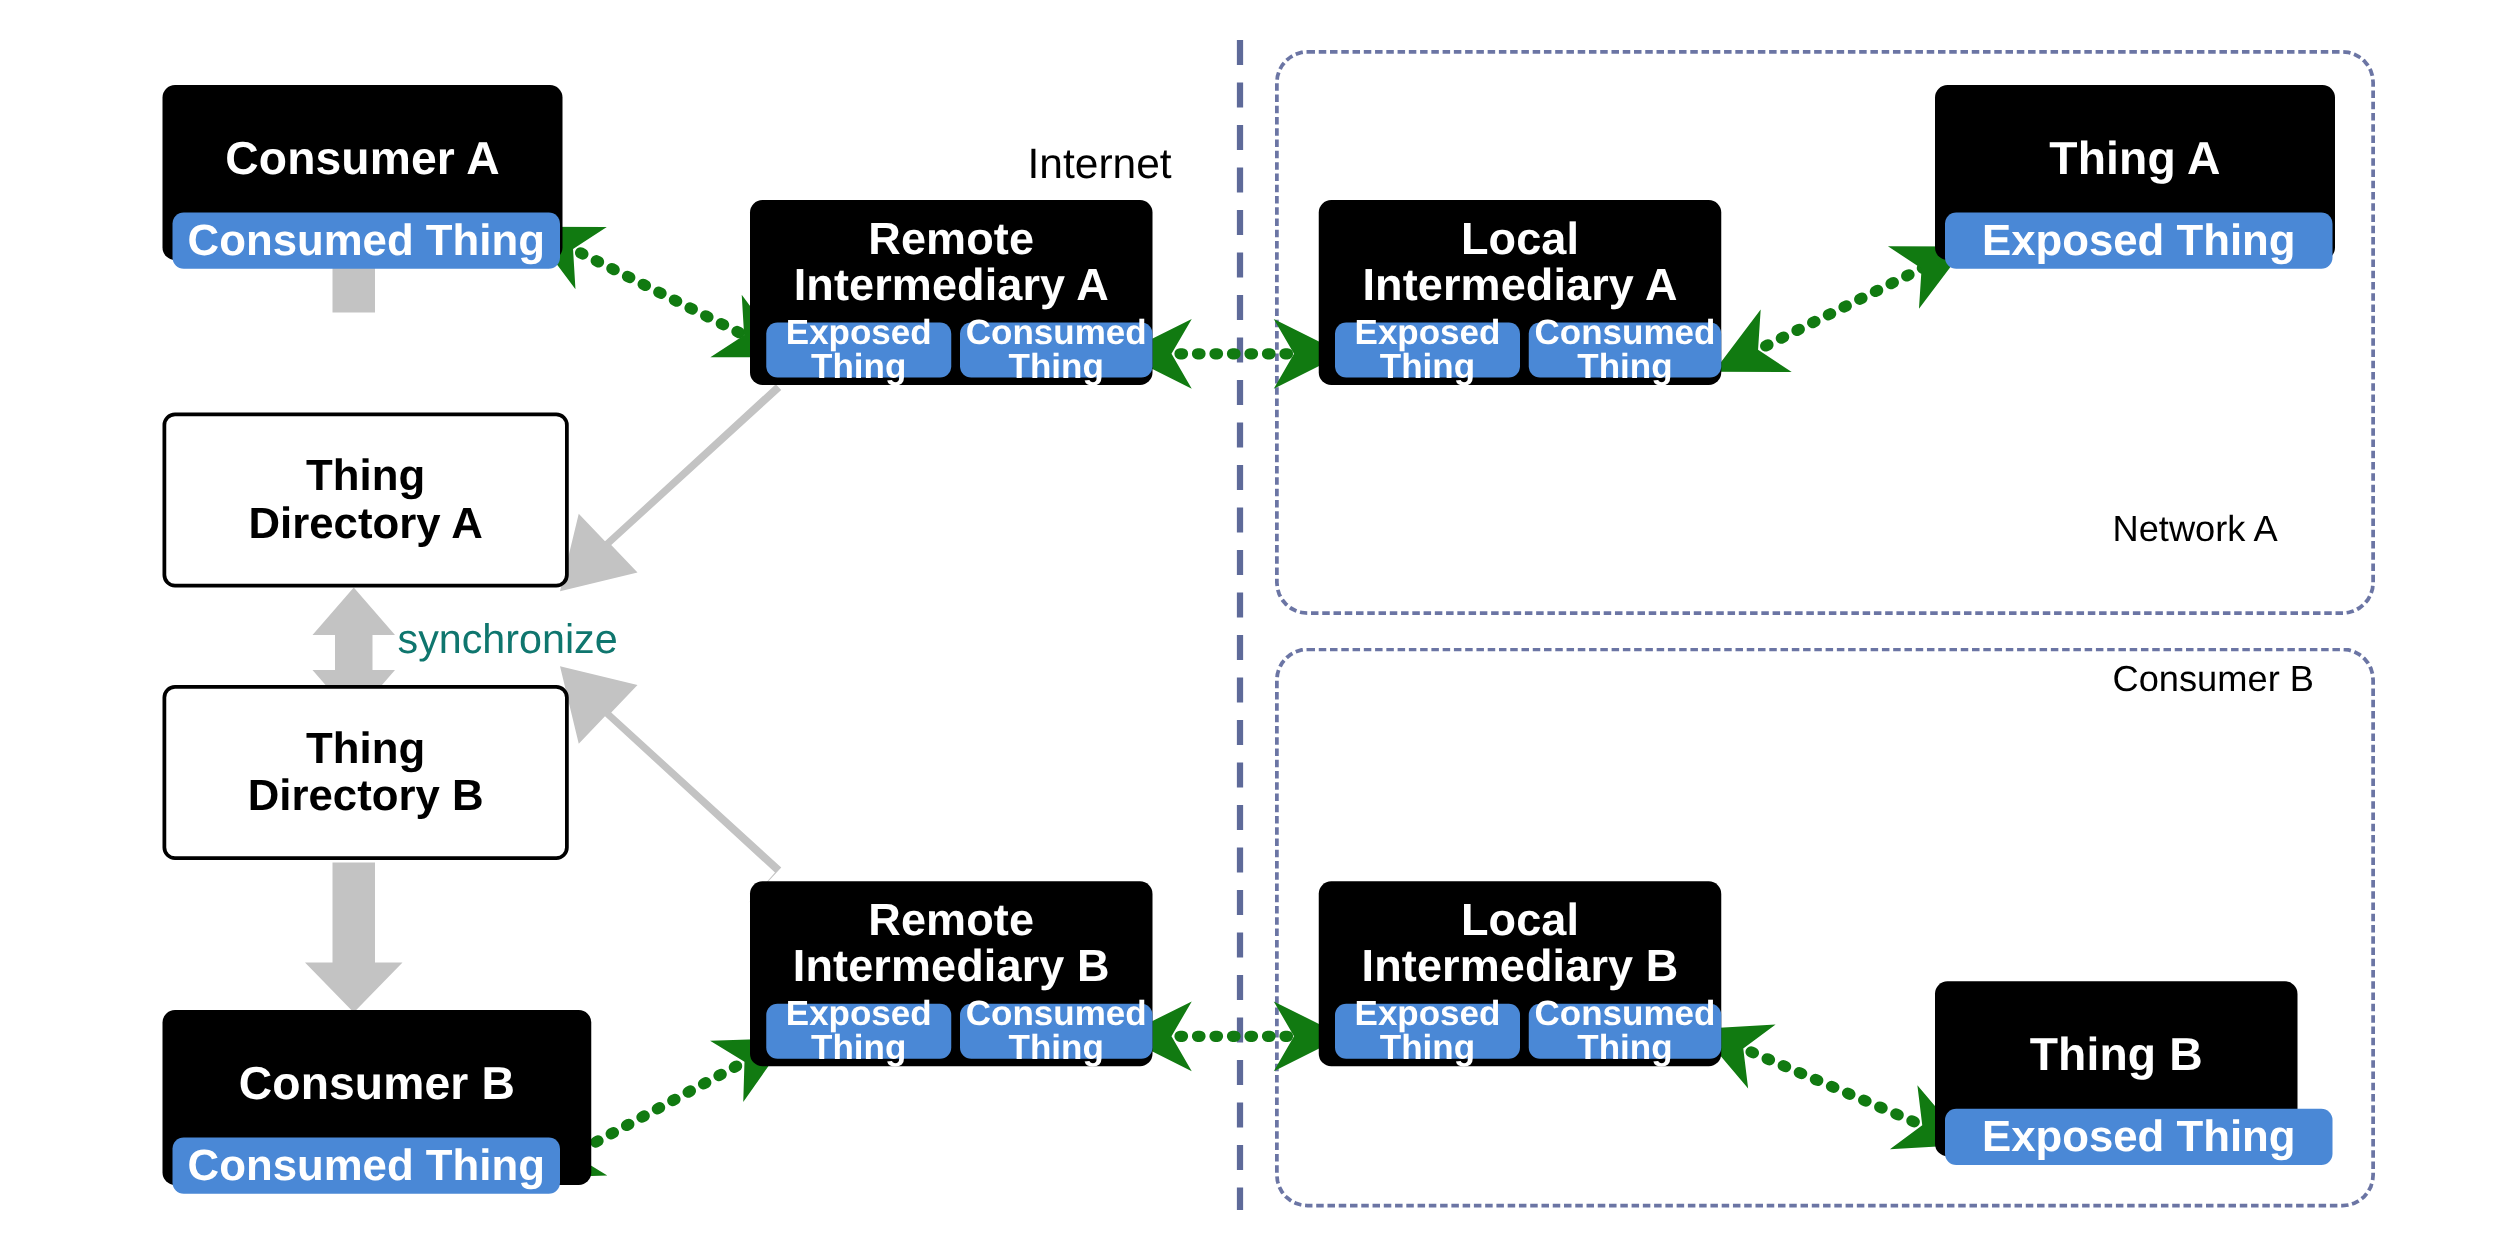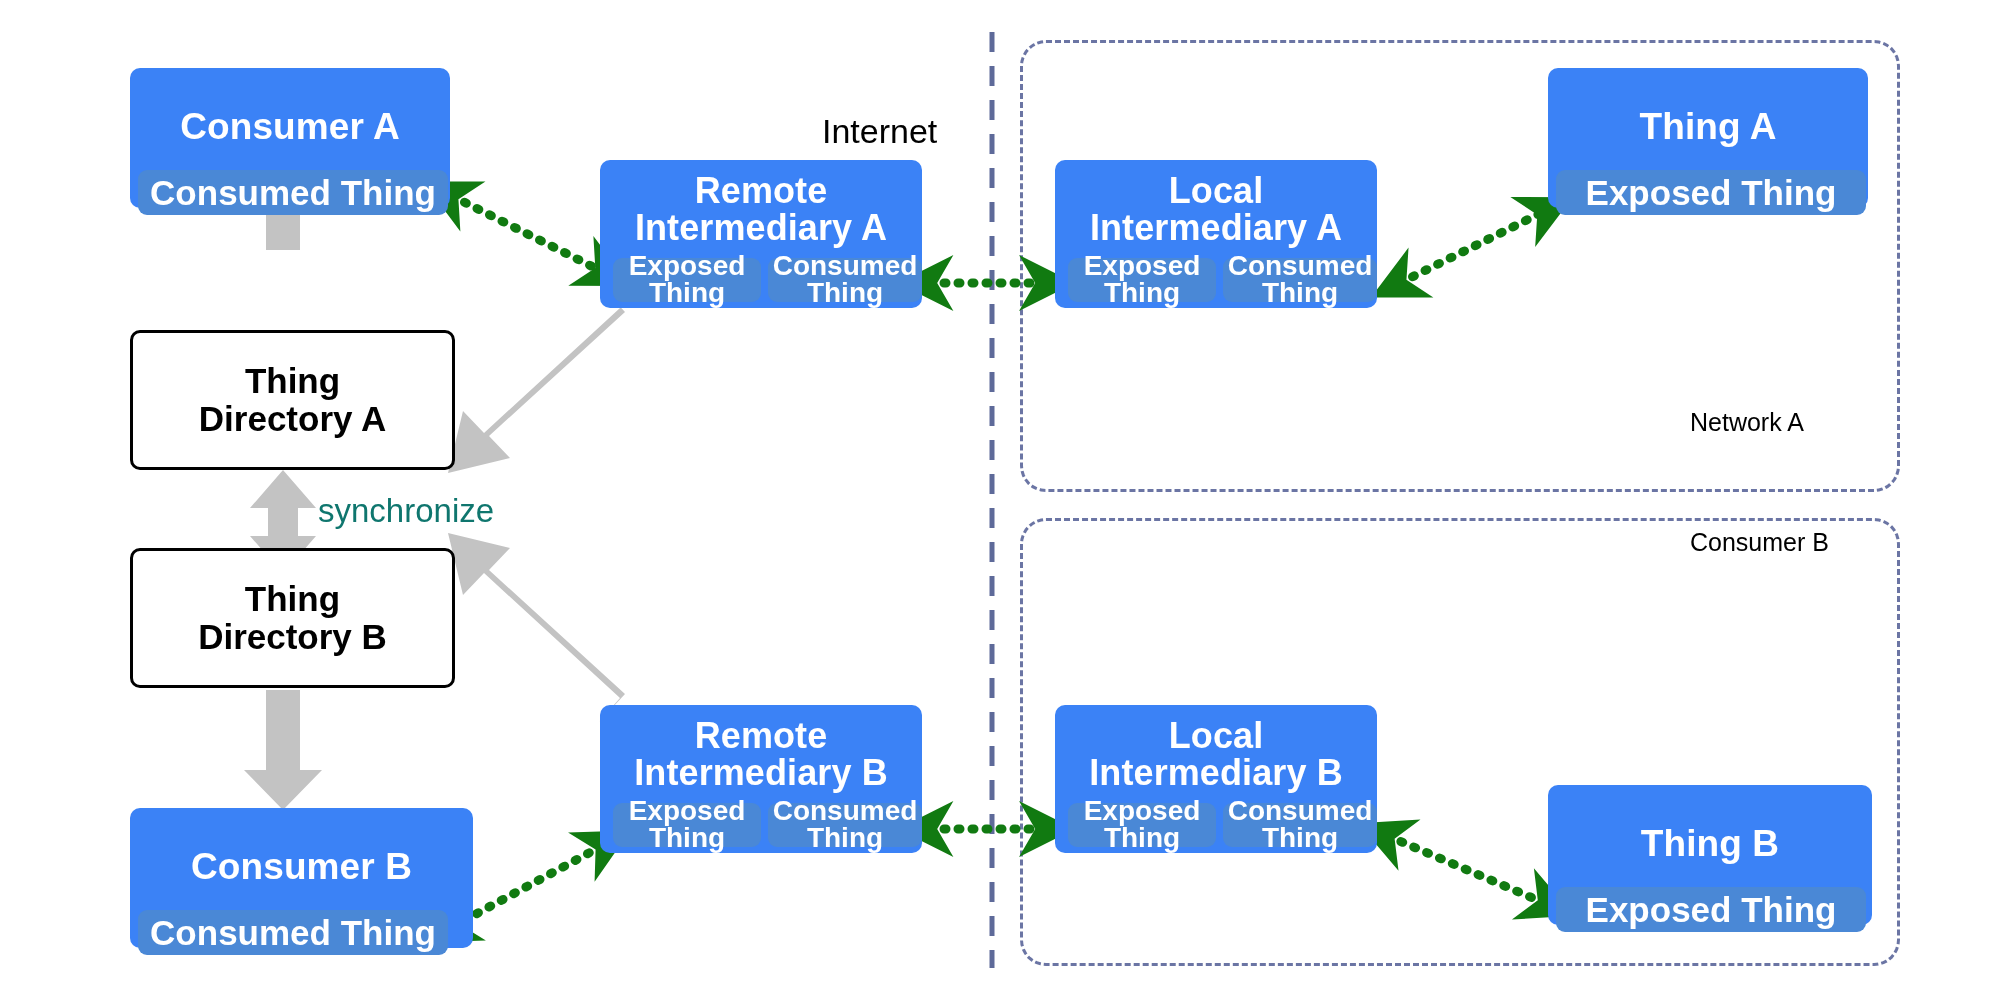--- a/index.html
+++ b/index.html
@@ -3,21 +3,21 @@
 <meta charset="utf-8">
 <style>
   html,body{margin:0;padding:0;background:#ffffff;}
   body{width:2000px;height:1001px;overflow:hidden;font-family:"Liberation Sans",sans-serif;}
   #stage{position:relative;width:2000px;height:1001px;background:#fff;}
 
   svg.layer{position:absolute;left:0;top:0;width:2000px;height:1001px;pointer-events:none;}
 
   
   .node{position:absolute;box-sizing:border-box;border-radius:10px;}
-  .gray{background:#3b82f6;}
+  .gray{background:#000000;}
   .node .title{
     color:#ffffff;font-weight:bold;text-align:center;line-height:1.02;
     letter-spacing:.1px;
   }
   .white-box{
     position:absolute;box-sizing:border-box;background:#ffffff;
     border:3px solid #000000;border-radius:10px;
     display:flex;align-items:center;justify-content:center;
   }
   .white-box .title{color:#000000;font-weight:bold;text-align:center;line-height:1.08;font-size:35px;}
@@ -29,21 +29,21 @@
     text-align:center;line-height:.95;font-weight:bold;
   }
   .pill.big{font-size:35px;}
   .pill.small{font-size:28px;}
 
   
   .netbox{
     position:absolute;box-sizing:border-box;
     border:3px dashed #6b75a4;border-radius:26px;background:transparent;
   }
-  .netlabel{position:absolute;font-size:25px;color:#000;white-space:nowrap;}
+  .netlabel{position:absolute;font-size:29px;color:#000;white-space:nowrap;}
 
   .plainlabel{position:absolute;font-size:34px;color:#000;white-space:nowrap;}
   .synclabel{position:absolute;font-size:33px;color:#0f766e;white-space:nowrap;}
 </style>
 </head>
 <body>
 
 <div id="stage">
 
   <div class="netbox" style="left:1020px;top:40px;width:880px;height:452px;"></div>
@@ -155,18 +155,18 @@
 
   <div class="node gray" style="left:1055px;top:705px;width:322px;height:148px;">
     <div class="title" style="position:absolute;left:0;top:13px;width:100%;font-size:36px;white-space:pre-line;">Local
 Intermediary B</div>
   </div>
   <div class="pill small" style="left:1068px;top:803px;width:148px;height:44px;white-space:pre-line;">Exposed
 Thing</div>
   <div class="pill small" style="left:1223px;top:803px;width:154px;height:44px;white-space:pre-line;">Consumed
 Thing</div>
 
-  <div class="node gray" style="left:1548px;top:785px;width:324px;height:140px;padding-left:18px;">
+  <div class="node gray" style="left:1548px;top:785px;width:290px;height:140px;padding-left:18px;">
     <div class="title" style="position:absolute;left:0;top:40px;width:100%;font-size:37px;">Thing B</div>
   </div>
   <div class="pill big" style="left:1556px;top:887px;width:310px;height:45px;">Exposed Thing</div>
 
 </div>
 
 </body></html>

